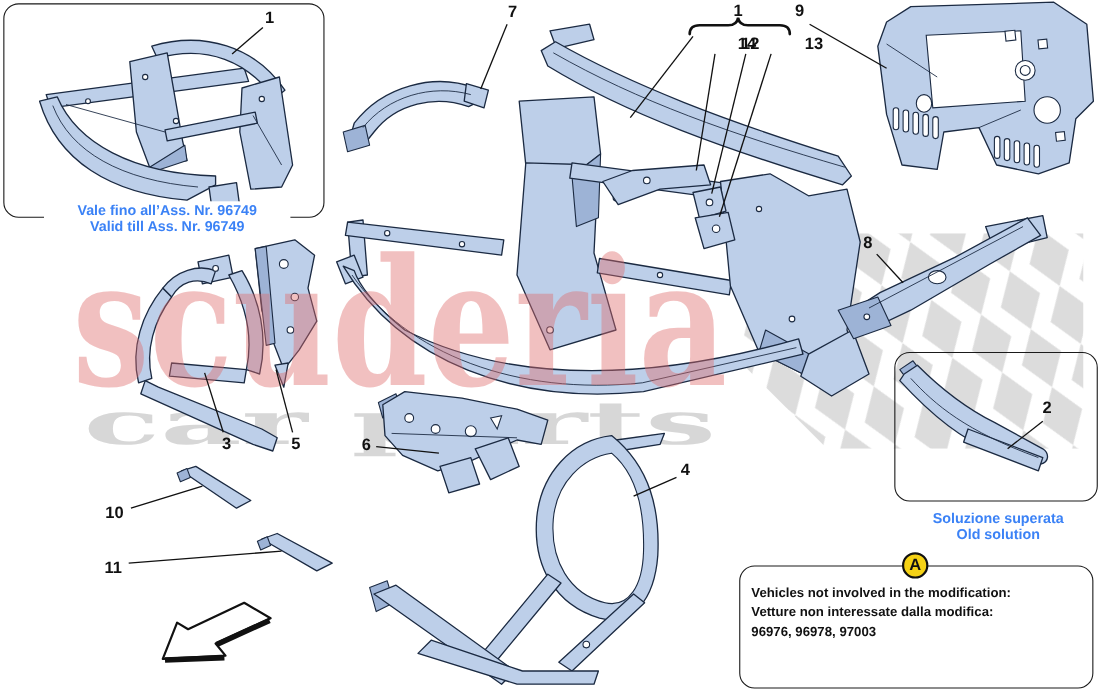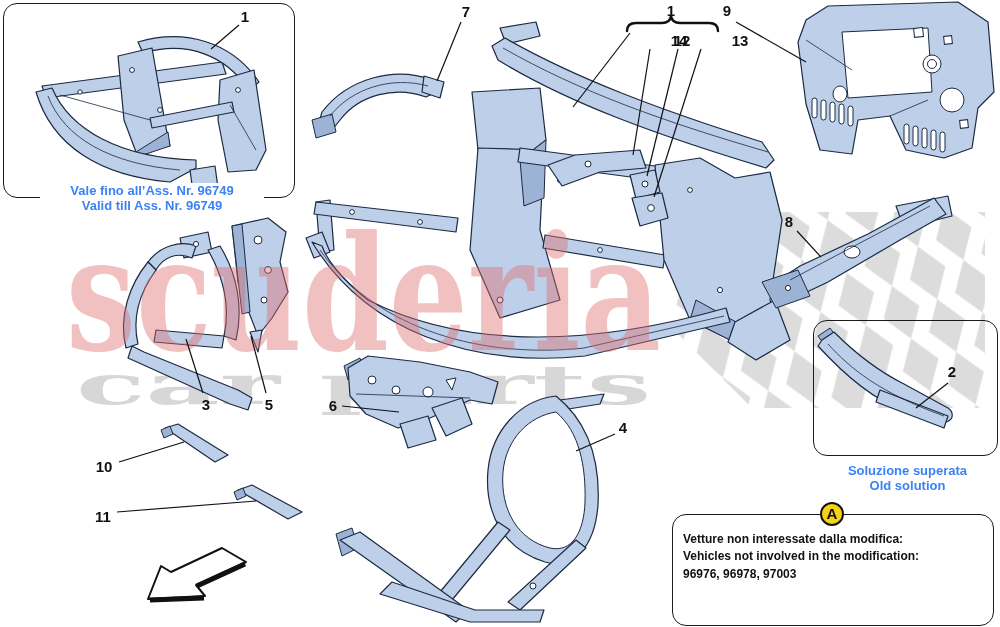--- a/index.html
+++ b/index.html
@@ -235,22 +235,22 @@
     <div>Vale fino all’Ass. Nr. 96749</div>
     <div>Valid till Ass. Nr. 96749</div>
   </div>
   <div class="caption" style="left:826px;top:463px;width:155px;">
     <div>Soluzione superata</div>
     <div>Old solution</div>
   </div>
 
   <div class="badge">A</div>
   <div class="infobox-text">
+    <div>Vehicles not involved in the modification:</div>
     <div>Vetture non interessate dalla modifica:</div>
-    <div>Vehicles not involved in the modification:</div>
     <div>96976, 96978, 97003</div>
   </div>
 
   <span class="label" style="left:245px;top:16px;">1</span>
   <span class="label" style="left:466px;top:11px;">7</span>
   <span class="label" style="left:671px;top:10px;">1</span>
   <span class="label" style="left:727px;top:10px;">9</span>
   <span class="label" style="left:652px;top:40px;margin-left:30px;">12</span>
   <span class="label" style="left:679px;top:40px;">14</span>
   <span class="label" style="left:704px;top:40px;margin-left:36px;">13</span>

